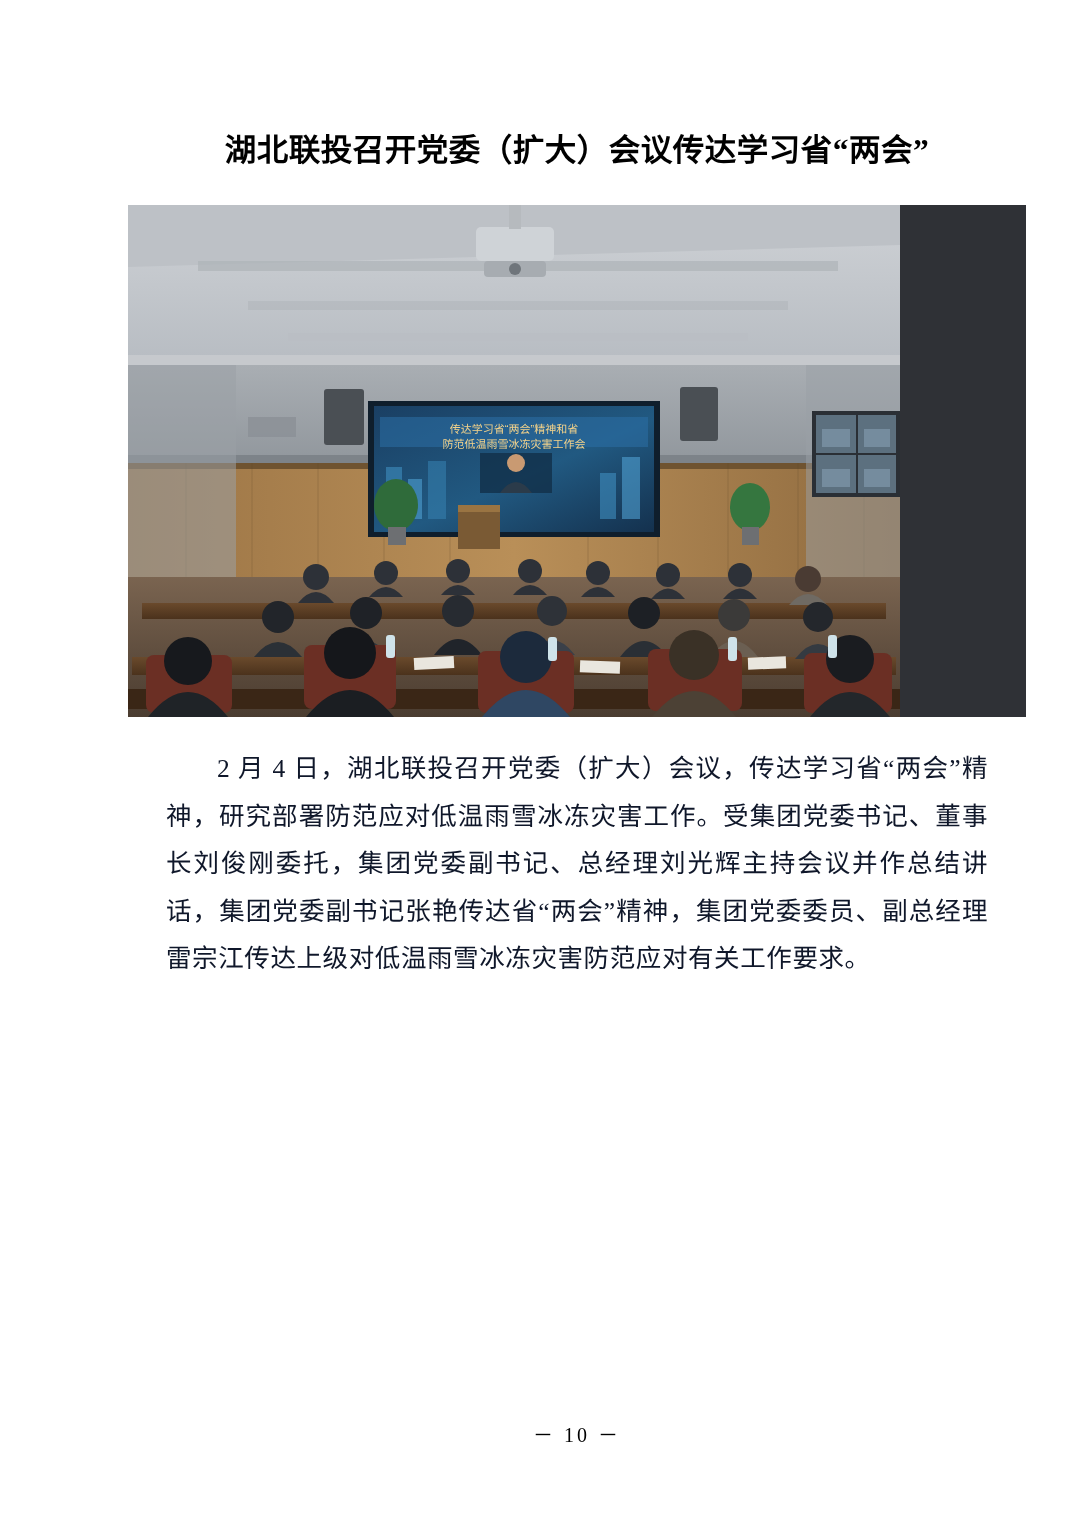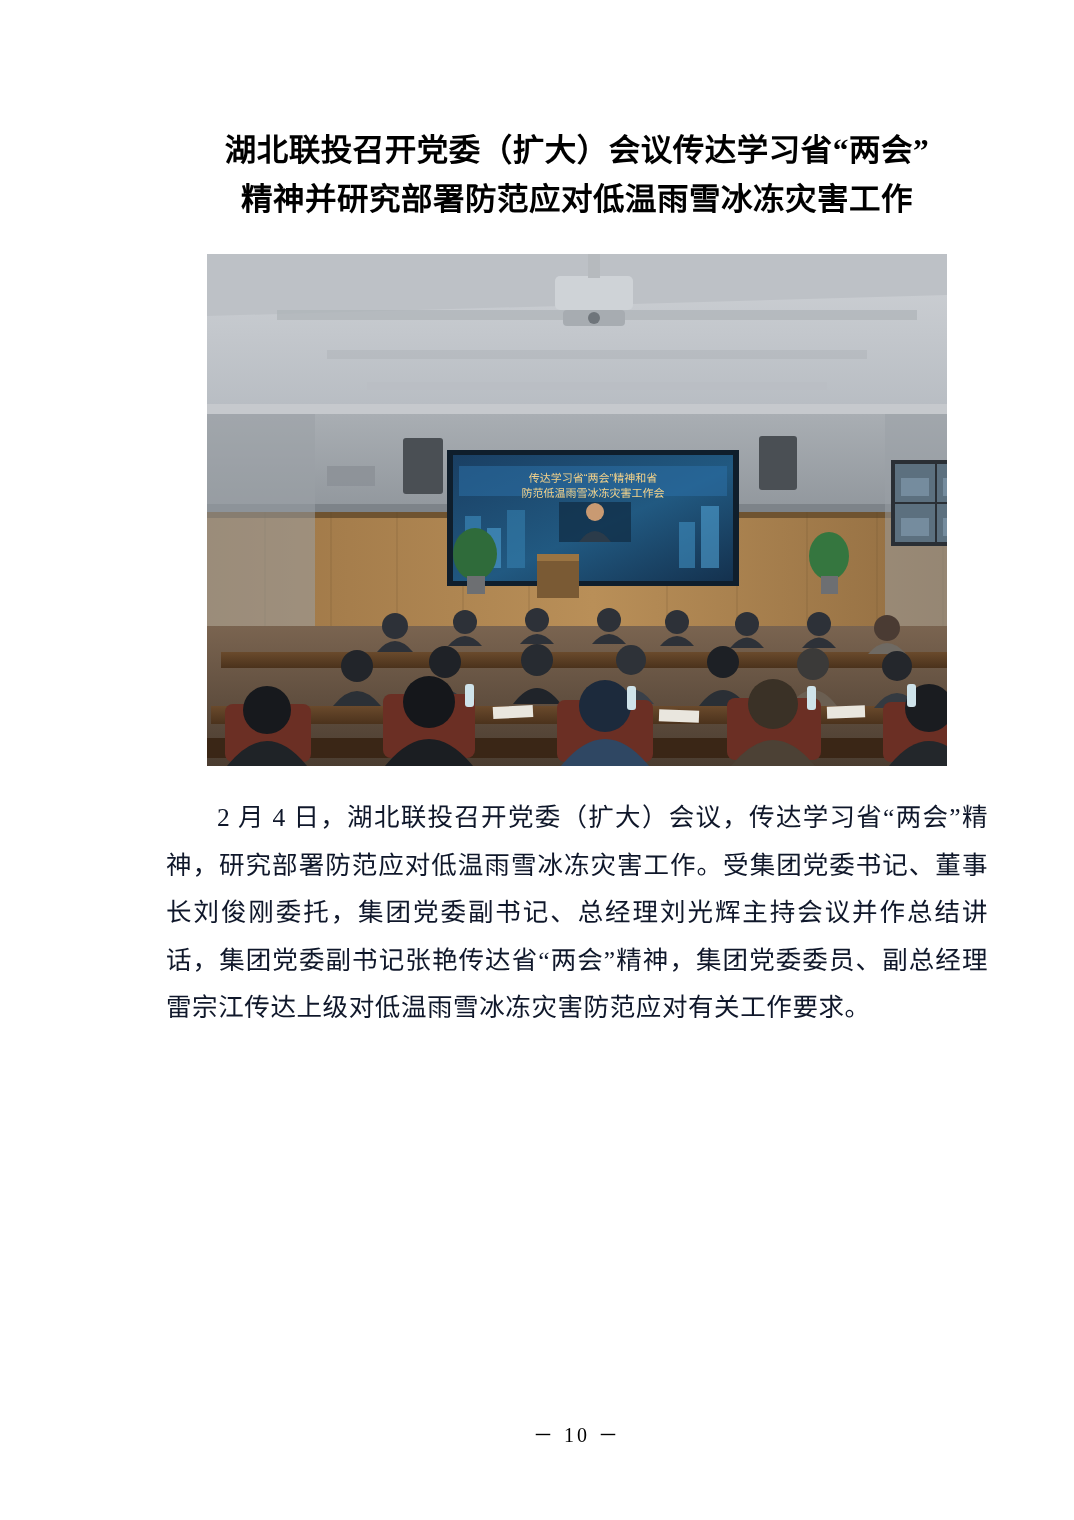--- a/index.html
+++ b/index.html
@@ -31,21 +31,21 @@
     font-weight: bold;
     font-size: 31.5px;
     line-height: 49px;
     letter-spacing: 0.5px;
     color: #000;
   }
   .doc-title span { display: block; }
 
   .figure {
     margin: 30px auto 0 auto;
-    width: 740px;
+    width: 898px;
     height: 512px;
     position: relative;
     overflow: hidden;
     background: #2f3136;
   }
   .figure svg { display: block; }
 
   .body-text {
     padding: 28px 118px 0 118px;
   }
@@ -71,21 +71,20 @@
     color: #000;
   }
 </style>
 </head>
 <body>
 
 <div class="page">
 
   <h1 class="doc-title">
     <span>湖北联投召开党委（扩大）会议传达学习省“两会”</span>
-    <span>精神并研究部署防范应对低温雨雪冰冻灾害工作</span>
   </h1>
 
   <div class="figure">
     <svg width="772" height="512" viewBox="0 0 772 512" xmlns="http://www.w3.org/2000/svg" aria-hidden="true">
       <defs>
         <linearGradient id="ceil" x1="0" y1="0" x2="0" y2="1">
           <stop offset="0%" stop-color="#cfd2d6"></stop>
           <stop offset="100%" stop-color="#b7bcc2"></stop>
         </linearGradient>
         <linearGradient id="wallg" x1="0" y1="0" x2="0" y2="1">

